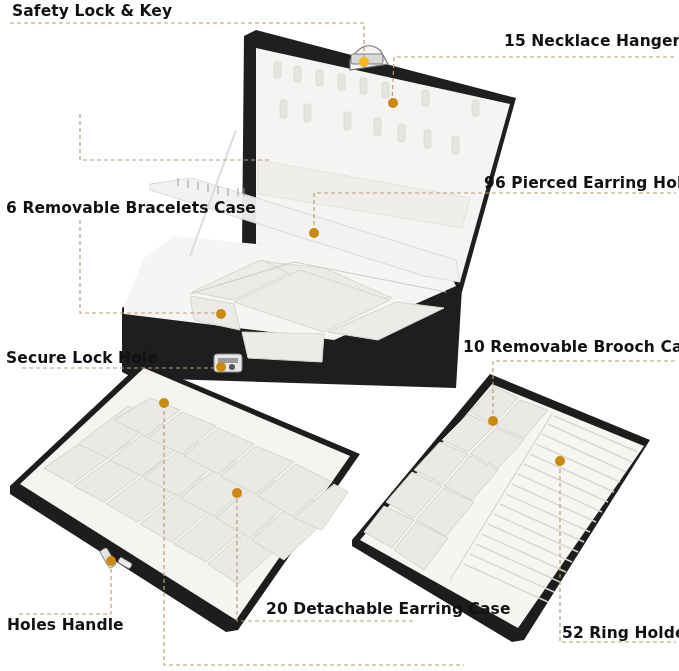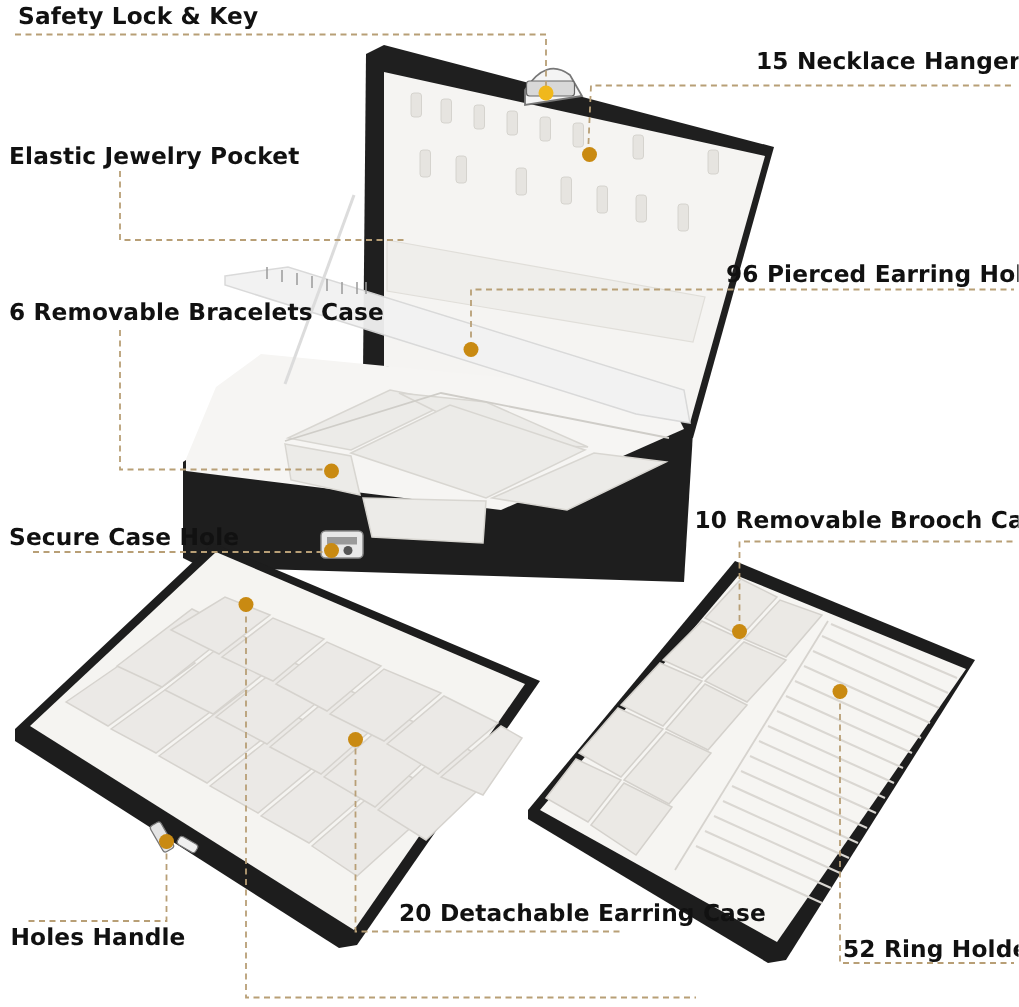--- a/index.html
+++ b/index.html
@@ -175,22 +175,21 @@
     <circle cx="489" cy="421" r="5"></circle>
     <circle cx="160" cy="403" r="5"></circle>
     <circle cx="233" cy="493" r="5"></circle>
     <circle cx="107" cy="561" r="5"></circle>
     <circle cx="556" cy="461" r="5"></circle>
   </g>
 </svg>
 
 <div class="label" style="left:8px;top:2px;">Safety Lock &amp; Key</div>
 <div class="label" style="left:500px;top:32px;">15 Necklace Hangers</div>
-<div class="label" style="left:2px;top:95px;">Elastic Jewelry Pocket</div>
 <div class="label" style="left:480px;top:174px;">96 Pierced Earring Holes</div>
 <div class="label" style="left:2px;top:199px;">6 Removable Bracelets Case</div>
-<div class="label" style="left:2px;top:349px;">Secure Case Hole</div>
+<div class="label" style="left:2px;top:349px;">Secure Lock Hole</div>
 <div class="label" style="left:459px;top:338px;">10 Removable Brooch Case</div>
 <div class="label" style="left:262px;top:600px;">20 Detachable Earring Case</div>
 <div class="label" style="left:3px;top:616px;">Holes Handle</div>
 <div class="label" style="left:558px;top:624px;">52 Ring Holder</div>
 
 </div>
 
 </body></html>

